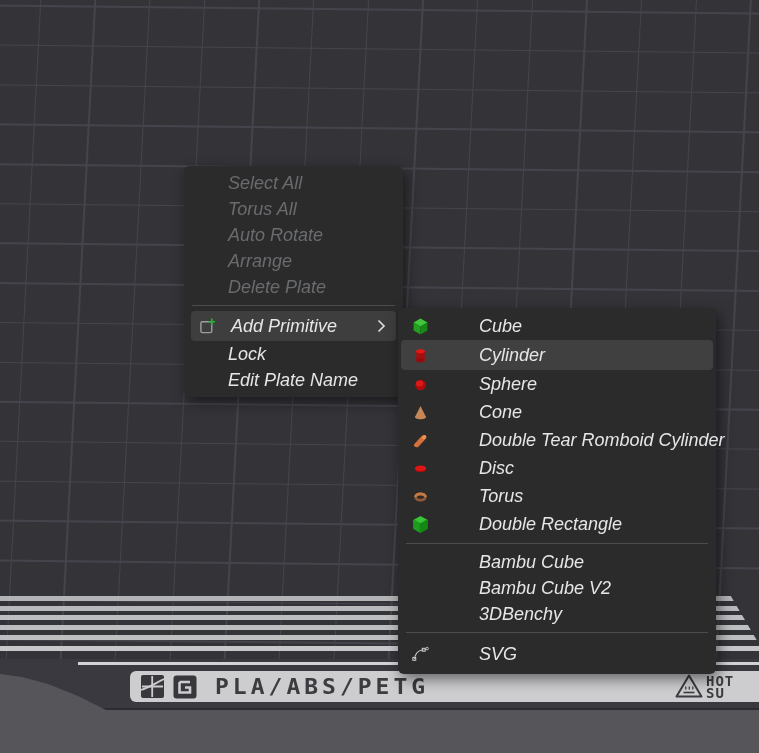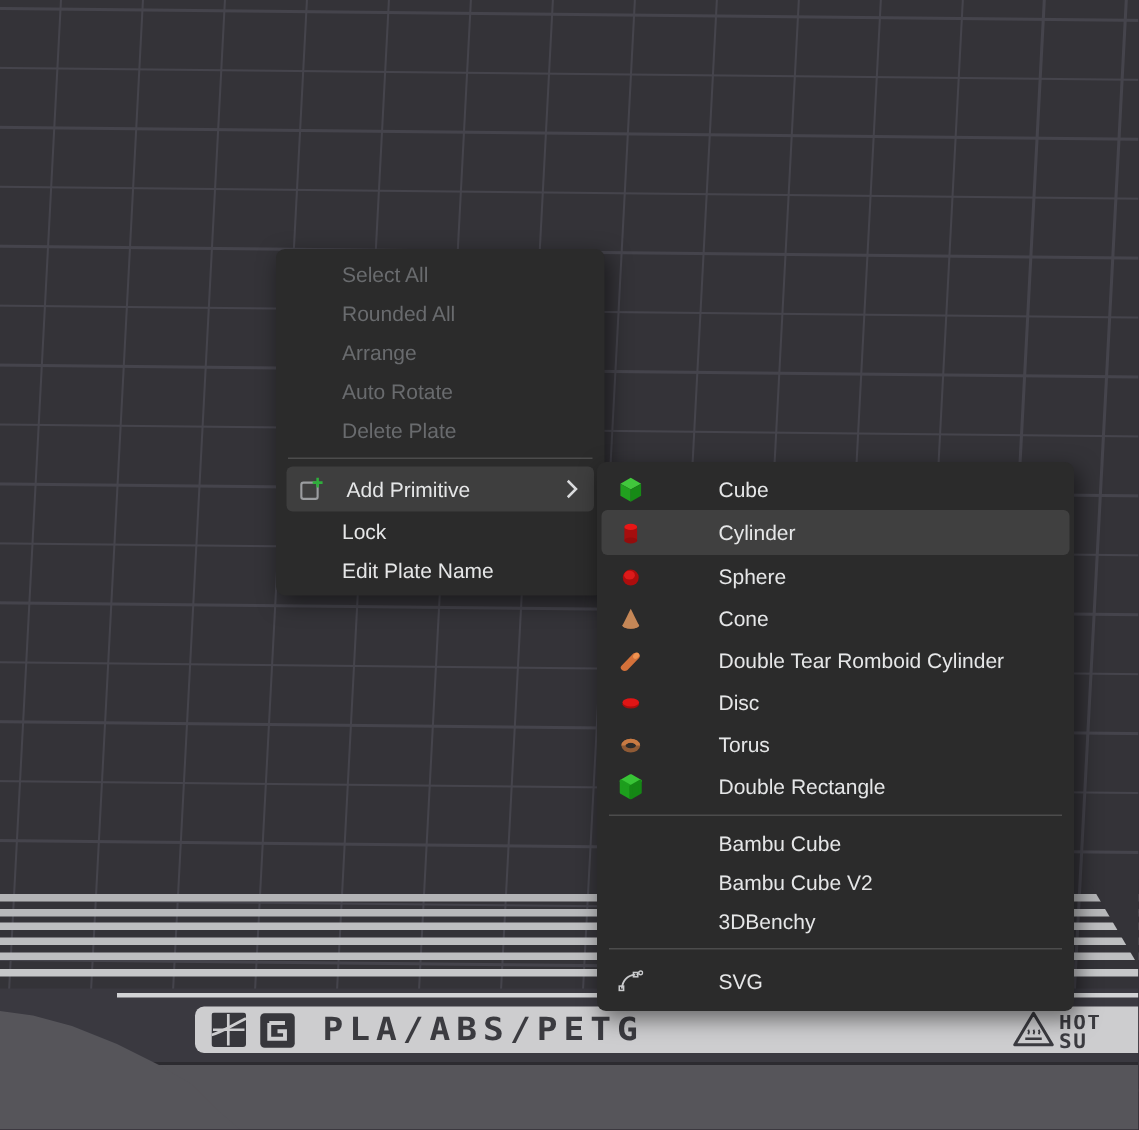--- a/index.html
+++ b/index.html
@@ -55,21 +55,21 @@
   .warn-wrap{position:absolute;left:544px;top:2px;display:flex;align-items:center;}
   .hot-text{
     margin-left:2px;width:70px;overflow:hidden;
     font-family:"DejaVu Sans Mono", monospace;font-weight:bold;font-size:14px;
     line-height:13px;letter-spacing:1px;color:#3b3b40;transform:scaleY(.95);
   }
   
   .menu{
     position:absolute;background:#2b2b2b;border-radius:6px;
     box-shadow:3px 5px 14px rgba(0,0,0,.5);
-    padding:4px 0;box-sizing:border-box;color:#e5e6e7;font-size:14px;
+    padding:4px 0;box-sizing:border-box;color:#e5e6e7;font-size:18px;font-style:italic;
   }
   .main-menu{left:184px;top:166px;width:219px;}
   .sub-menu{left:398px;top:308px;width:318px;}
   .row{display:flex;align-items:center;height:26px;padding:0 14px 0 12px;}
   .sub-menu .row{height:28px;padding:0 14px;gap:36px;}
   .sub-menu .row.noicon{height:26px;}
   .sub-menu .row.tall{height:32px;}
   .row .ic{width:17px;height:18px;margin-right:15px;display:flex;align-items:center;justify-content:center;flex:none;}
   .sub-menu .row .ic{width:17px;margin-right:14px;}
   .row .lb{white-space:nowrap;}
@@ -129,29 +129,29 @@
     </span>
   </div>
 
   <div class="menu main-menu" id="main-menu">
       <div class="row dis">
         <span class="ic"></span>
         <span class="lb">Select All</span>
       </div>
       <div class="row dis">
         <span class="ic"></span>
-        <span class="lb">Rounded All</span>
+        <span class="lb">Torus All</span>
+      </div>
+      <div class="row dis">
+        <span class="ic"></span>
+        <span class="lb">Auto Rotate</span>
       </div>
       <div class="row dis">
         <span class="ic"></span>
         <span class="lb">Arrange</span>
-      </div>
-      <div class="row dis">
-        <span class="ic"></span>
-        <span class="lb">Auto Rotate</span>
       </div>
       <div class="row dis">
         <span class="ic"></span>
         <span class="lb">Delete Plate</span>
       </div>
       <div class="sep"></div>
       <div class="row hl">
         <span class="ic">
           <svg width="18" height="18" viewBox="0 0 18 18">
             <rect x="2" y="4.5" width="11.5" height="11.5" rx="1.5" fill="none" stroke="#9b9da0" stroke-width="1.5"></rect>

